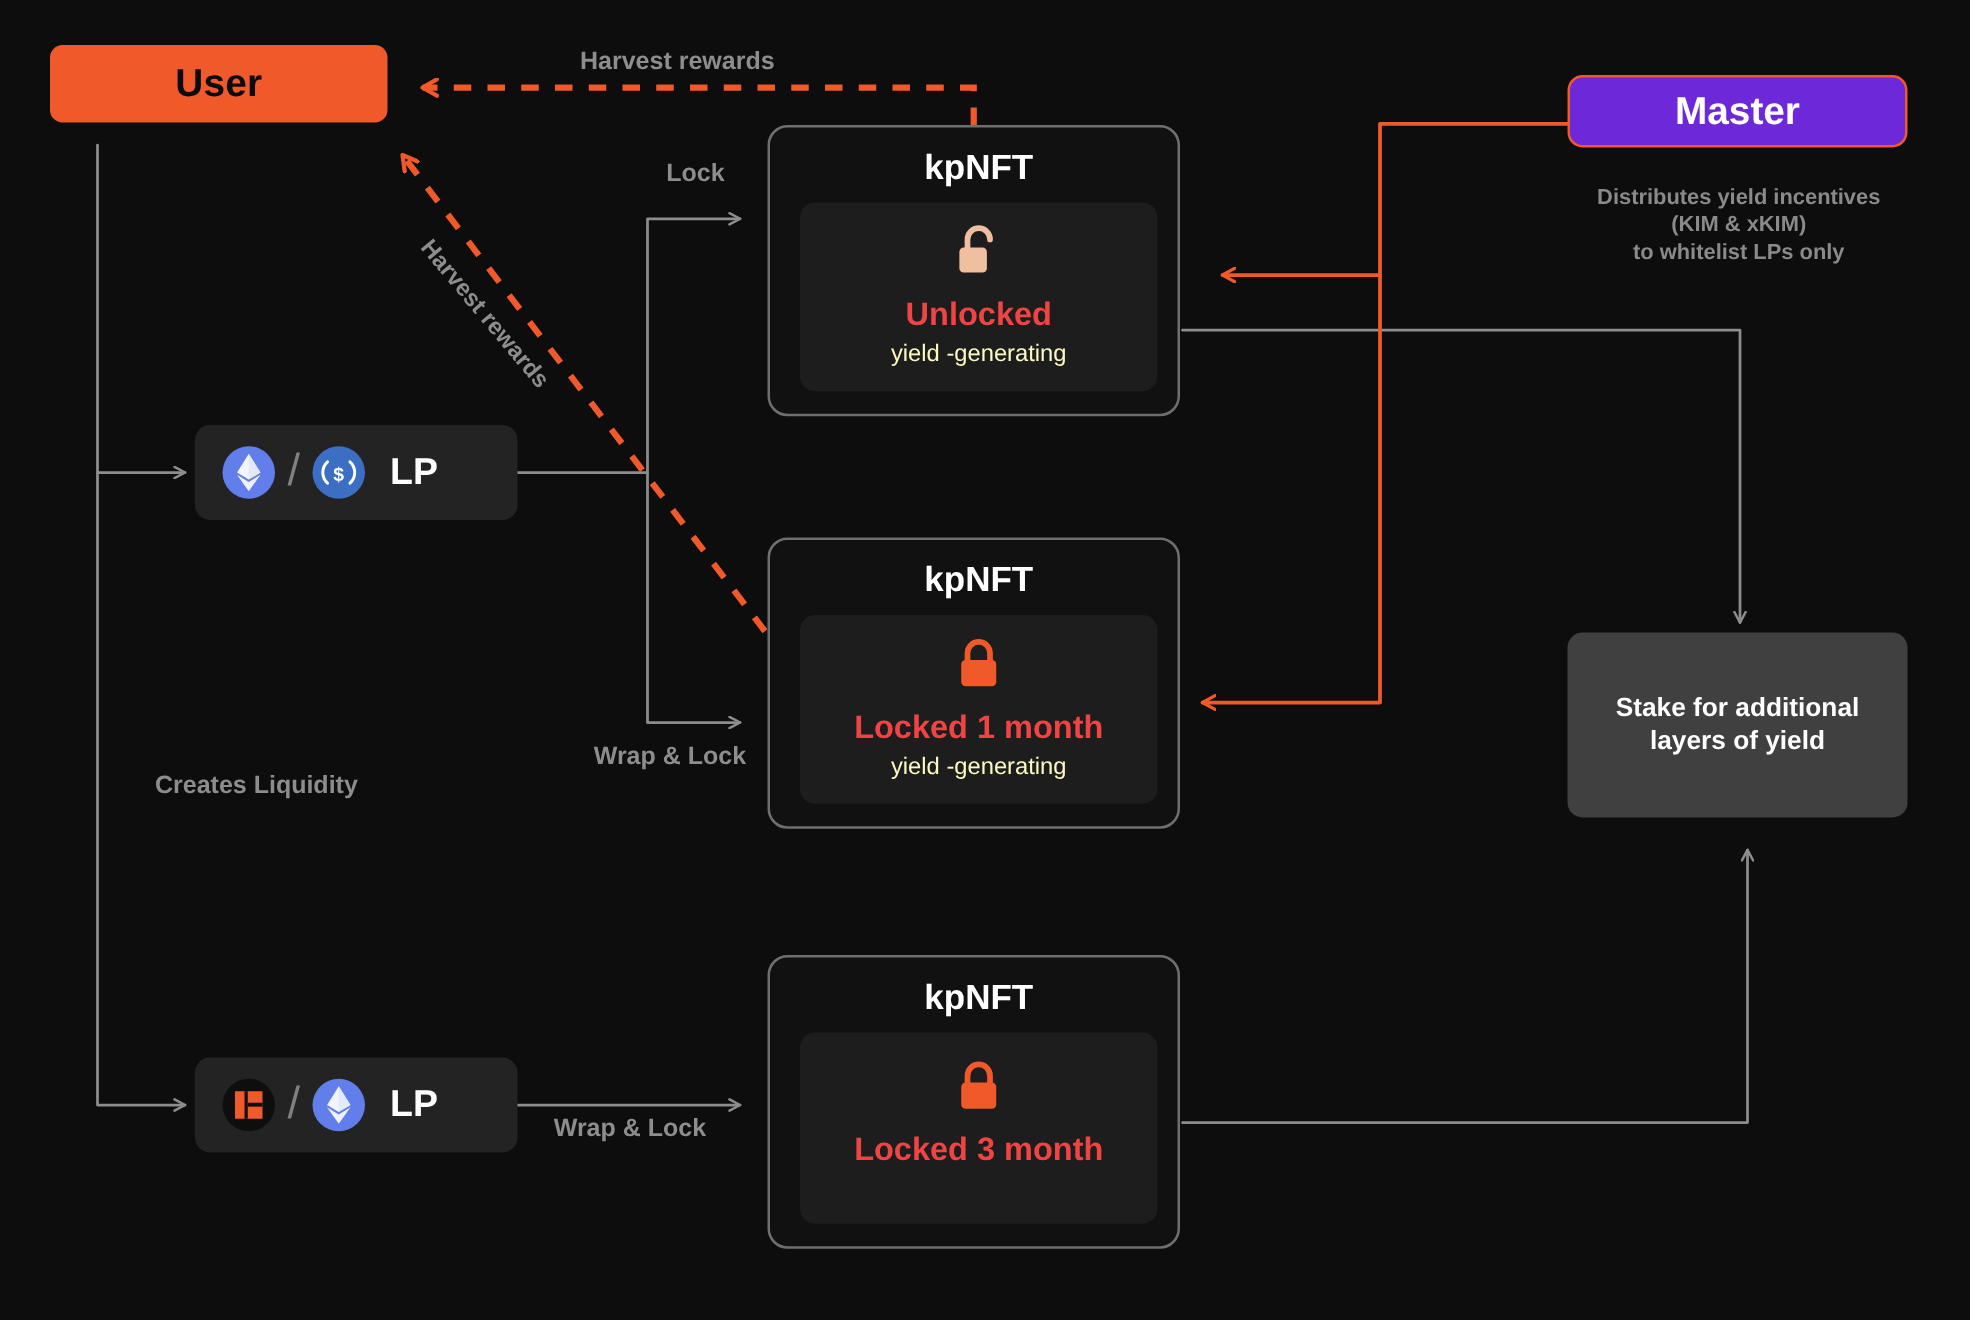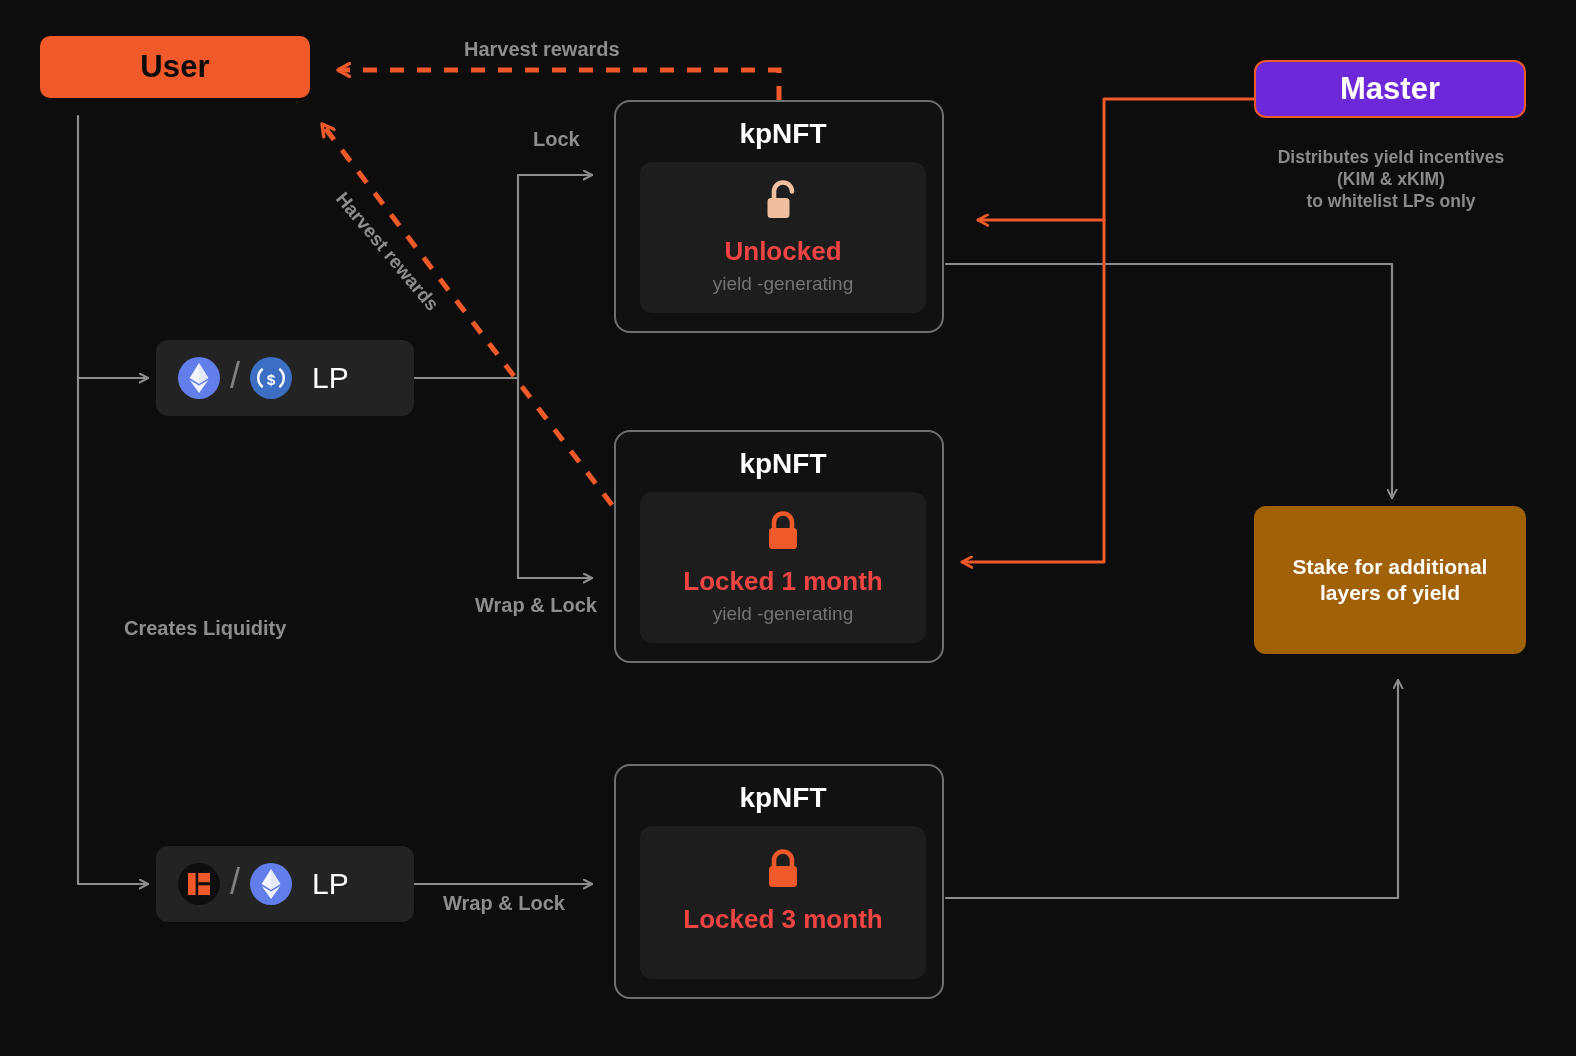--- a/index.html
+++ b/index.html
@@ -25,44 +25,44 @@
               font-size:17.5px;line-height:22px;font-weight:600;}
 
   
   .kpnft{width:330px;background:#111111;border:2px solid #6f6f6f;border-radius:16px;
          padding:14px 16px 18px 24px;}
   .kpnft .title{color:#ffffff;font-size:28px;font-weight:600;text-align:center;
                 margin:2px 0 12px 0;}
   .kpnft .inner{background:#1d1d1d;border-radius:12px;padding:16px 10px 18px 10px;
                 display:flex;flex-direction:column;align-items:center;justify-content:center;}
   .kpnft .state{color:#ef4444;font-size:26px;font-weight:600;margin-top:12px;text-align:center;}
-  .kpnft .yield{color:#737373;font-size:19px;margin-top:6px;text-align:center;}
+  .kpnft .yield{color:#fef9c3;font-size:19px;margin-top:6px;text-align:center;}
   .kp1{left:614px;top:100px;}
   .kp2{left:614px;top:430px;}
   .kp3{left:614px;top:764px;}
   .kp3 .inner{padding-top:20px;padding-bottom:44px;}
 
   .lockicon{width:44px;height:46px;display:block;}
 
   
   .lp{width:258px;height:76px;background:#232323;border-radius:12px;
       display:flex;align-items:center;gap:0px;padding-left:22px;box-sizing:border-box;}
   .lp1{left:156px;top:340px;}
   .lp2{left:156px;top:846px;}
   .lp .coin{width:42px;height:42px;border-radius:50%;flex:0 0 auto;position:relative;}
   .lp .slash{color:#808080;font-size:36px;font-weight:300;margin:0 10px 0 10px;
              transform:translateY(-2px);}
-  .lp .lptxt{color:#ffffff;font-size:30px;font-weight:400;margin-left:20px;}
+  .lp .lptxt{color:#ffffff;font-size:30px;font-weight:700;margin-left:20px;}
 
   .coin-eth{background:#627EEA;display:flex;align-items:center;justify-content:center;}
   .coin-usdc{background:#3C6FC4;display:flex;align-items:center;justify-content:center;}
   .coin-kim{background:#0e0e0e;display:flex;align-items:center;justify-content:center;}
 
   
-  .stake-box{left:1254px;top:506px;width:272px;height:148px;background:#a16207;
+  .stake-box{left:1254px;top:506px;width:272px;height:148px;background:#404040;
              border-radius:12px;display:flex;align-items:center;justify-content:center;}
   .stake-box .lbl{color:#ffffff;font-size:21px;font-weight:600;text-align:center;
                   line-height:26px;padding:0 14px;}
 
   
   .elabel{position:absolute;color:#8d8d8d;font-weight:600;white-space:nowrap;}
   .lab-harvest-top{left:464px;top:38px;font-size:20px;}
   .lab-harvest-diag{left:348px;top:188px;font-size:19px;transform-origin:0 0;
                     transform:rotate(50deg);}
   .lab-wrap{left:533px;top:128px;font-size:20px;}

